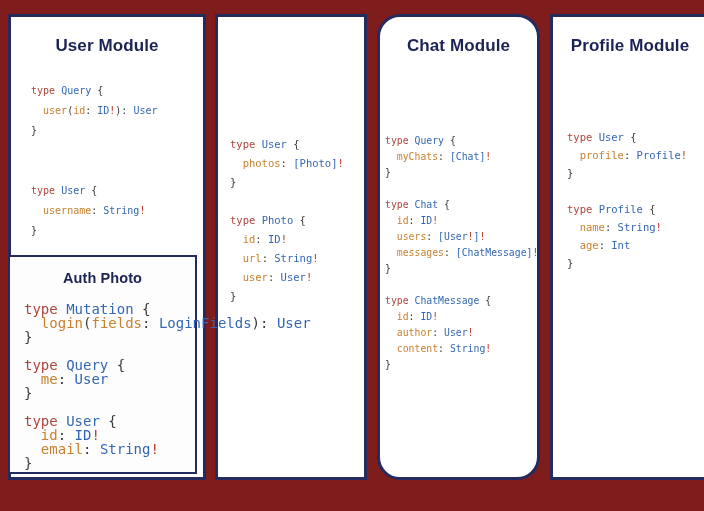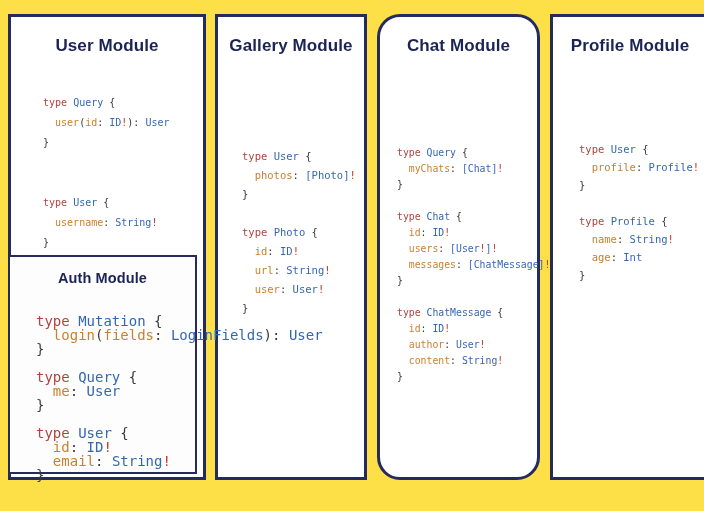--- a/index.html
+++ b/index.html
@@ -1,20 +1,20 @@
 <!DOCTYPE html>
 <html style="--border_navy: #232b5f; --title_navy: #1c2355; --keyword_red: #ae453e; --type_blue: #3467b2; --field_orange: #c8812f; --punct_dark: #3b3b3b; --bang_red: #c13a2c;"><head>
 <meta charset="utf-8">
 <style>
   html, body { margin: 0; padding: 0; background: #ffffff; }
   .canvas {
     position: relative;
     width: 704px;
     height: 511px;
-    background: #fde047;
+    background: #7f1d1d;
     overflow: hidden;
     font-family: "Liberation Sans", sans-serif;
   }
   .panel {
     position: absolute;
     box-sizing: border-box;
     background: #ffffff;
     border: 3px solid var(--border_navy, #232b5f);
   }
   .panel-user    { left: 8px;   top: 14px;  width: 198px; height: 466px; }
@@ -29,21 +29,21 @@
     font-family: "Liberation Sans", sans-serif;
     font-weight: 700;
     font-size: 17px;
     color: var(--title_navy, #1c2355);
     letter-spacing: 0.1px;
   }
   .auth-title { margin-top: 13px; font-size: 14.5px; }
 
   .code {
     position: absolute;
-    margin: 12px;
+    margin: 0;
     font-family: "DejaVu Sans Mono", monospace;
     color: var(--punct_dark, #3b3b3b);
   }
   .code-line { white-space: pre; }
 
   .code-user    { left: 20px; top: 64px;  font-size: 10px;   line-height: 20px; }
   .code-auth    { left: 14px; top: 45px;  font-size: 14px;  line-height: 14px; }
   .code-gallery { left: 12px; top: 118px; font-size: 10.5px; line-height: 19px; }
   .code-chat    { left: 5px;  top: 116px; font-size: 9.8px;  line-height: 16px; }
   .code-profile { left: 14px; top: 111px; font-size: 10.5px; line-height: 18px; }
@@ -58,26 +58,25 @@
 <body>
 
 <div class="canvas">
 
   <section class="panel panel-user">
     <h2 class="panel-title">User Module</h2>
     <pre class="code code-user"><div class="code-line"><span class="tok-kw">type</span><span class="tok-pl"> </span><span class="tok-ty">Query</span><span class="tok-pl"> {</span></div><div class="code-line"><span class="tok-pl">  </span><span class="tok-fd">user</span><span class="tok-pl">(</span><span class="tok-fd">id</span><span class="tok-pl">: </span><span class="tok-ty">ID</span><span class="tok-bg">!</span><span class="tok-pl">): </span><span class="tok-ty">User</span></div><div class="code-line"><span class="tok-pl">}</span></div><div class="code-line">&nbsp;</div><div class="code-line">&nbsp;</div><div class="code-line"><span class="tok-kw">type</span><span class="tok-pl"> </span><span class="tok-ty">User</span><span class="tok-pl"> {</span></div><div class="code-line"><span class="tok-pl">  </span><span class="tok-fd">username</span><span class="tok-pl">: </span><span class="tok-ty">String</span><span class="tok-bg">!</span></div><div class="code-line"><span class="tok-pl">}</span></div></pre>
   </section>
 
   <section class="panel panel-auth">
-    <h2 class="panel-title auth-title">Auth Module</h2>
+    <h2 class="panel-title auth-title">Auth Photo</h2>
     <pre class="code code-auth"><div class="code-line"><span class="tok-kw">type</span><span class="tok-pl"> </span><span class="tok-ty">Mutation</span><span class="tok-pl"> {</span></div><div class="code-line"><span class="tok-pl">  </span><span class="tok-fd">login</span><span class="tok-pl">(</span><span class="tok-fd">fields</span><span class="tok-pl">: </span><span class="tok-ty">LoginFields</span><span class="tok-pl">): </span><span class="tok-ty">User</span></div><div class="code-line"><span class="tok-pl">}</span></div><div class="code-line">&nbsp;</div><div class="code-line"><span class="tok-kw">type</span><span class="tok-pl"> </span><span class="tok-ty">Query</span><span class="tok-pl"> {</span></div><div class="code-line"><span class="tok-pl">  </span><span class="tok-fd">me</span><span class="tok-pl">: </span><span class="tok-ty">User</span></div><div class="code-line"><span class="tok-pl">}</span></div><div class="code-line">&nbsp;</div><div class="code-line"><span class="tok-kw">type</span><span class="tok-pl"> </span><span class="tok-ty">User</span><span class="tok-pl"> {</span></div><div class="code-line"><span class="tok-pl">  </span><span class="tok-fd">id</span><span class="tok-pl">: </span><span class="tok-ty">ID</span><span class="tok-bg">!</span></div><div class="code-line"><span class="tok-pl">  </span><span class="tok-fd">email</span><span class="tok-pl">: </span><span class="tok-ty">String</span><span class="tok-bg">!</span></div><div class="code-line"><span class="tok-pl">}</span></div></pre>
   </section>
 
   <section class="panel panel-gallery">
-    <h2 class="panel-title">Gallery Module</h2>
     <pre class="code code-gallery"><div class="code-line"><span class="tok-kw">type</span><span class="tok-pl"> </span><span class="tok-ty">User</span><span class="tok-pl"> {</span></div><div class="code-line"><span class="tok-pl">  </span><span class="tok-fd">photos</span><span class="tok-pl">: </span><span class="tok-ty">[Photo]</span><span class="tok-bg">!</span></div><div class="code-line"><span class="tok-pl">}</span></div><div class="code-line">&nbsp;</div><div class="code-line"><span class="tok-kw">type</span><span class="tok-pl"> </span><span class="tok-ty">Photo</span><span class="tok-pl"> {</span></div><div class="code-line"><span class="tok-pl">  </span><span class="tok-fd">id</span><span class="tok-pl">: </span><span class="tok-ty">ID</span><span class="tok-bg">!</span></div><div class="code-line"><span class="tok-pl">  </span><span class="tok-fd">url</span><span class="tok-pl">: </span><span class="tok-ty">String</span><span class="tok-bg">!</span></div><div class="code-line"><span class="tok-pl">  </span><span class="tok-fd">user</span><span class="tok-pl">: </span><span class="tok-ty">User</span><span class="tok-bg">!</span></div><div class="code-line"><span class="tok-pl">}</span></div></pre>
   </section>
 
   <section class="panel panel-chat">
     <h2 class="panel-title">Chat Module</h2>
     <pre class="code code-chat"><div class="code-line"><span class="tok-kw">type</span><span class="tok-pl"> </span><span class="tok-ty">Query</span><span class="tok-pl"> {</span></div><div class="code-line"><span class="tok-pl">  </span><span class="tok-fd">myChats</span><span class="tok-pl">: </span><span class="tok-ty">[Chat]</span><span class="tok-bg">!</span></div><div class="code-line"><span class="tok-pl">}</span></div><div class="code-line">&nbsp;</div><div class="code-line"><span class="tok-kw">type</span><span class="tok-pl"> </span><span class="tok-ty">Chat</span><span class="tok-pl"> {</span></div><div class="code-line"><span class="tok-pl">  </span><span class="tok-fd">id</span><span class="tok-pl">: </span><span class="tok-ty">ID</span><span class="tok-bg">!</span></div><div class="code-line"><span class="tok-pl">  </span><span class="tok-fd">users</span><span class="tok-pl">: </span><span class="tok-ty">[User</span><span class="tok-bg">!</span><span class="tok-ty">]</span><span class="tok-bg">!</span></div><div class="code-line"><span class="tok-pl">  </span><span class="tok-fd">messages</span><span class="tok-pl">: </span><span class="tok-ty">[ChatMessage]</span><span class="tok-bg">!</span></div><div class="code-line"><span class="tok-pl">}</span></div><div class="code-line">&nbsp;</div><div class="code-line"><span class="tok-kw">type</span><span class="tok-pl"> </span><span class="tok-ty">ChatMessage</span><span class="tok-pl"> {</span></div><div class="code-line"><span class="tok-pl">  </span><span class="tok-fd">id</span><span class="tok-pl">: </span><span class="tok-ty">ID</span><span class="tok-bg">!</span></div><div class="code-line"><span class="tok-pl">  </span><span class="tok-fd">author</span><span class="tok-pl">: </span><span class="tok-ty">User</span><span class="tok-bg">!</span></div><div class="code-line"><span class="tok-pl">  </span><span class="tok-fd">content</span><span class="tok-pl">: </span><span class="tok-ty">String</span><span class="tok-bg">!</span></div><div class="code-line"><span class="tok-pl">}</span></div></pre>
   </section>
 
   <section class="panel panel-profile">
     <h2 class="panel-title">Profile Module</h2>

